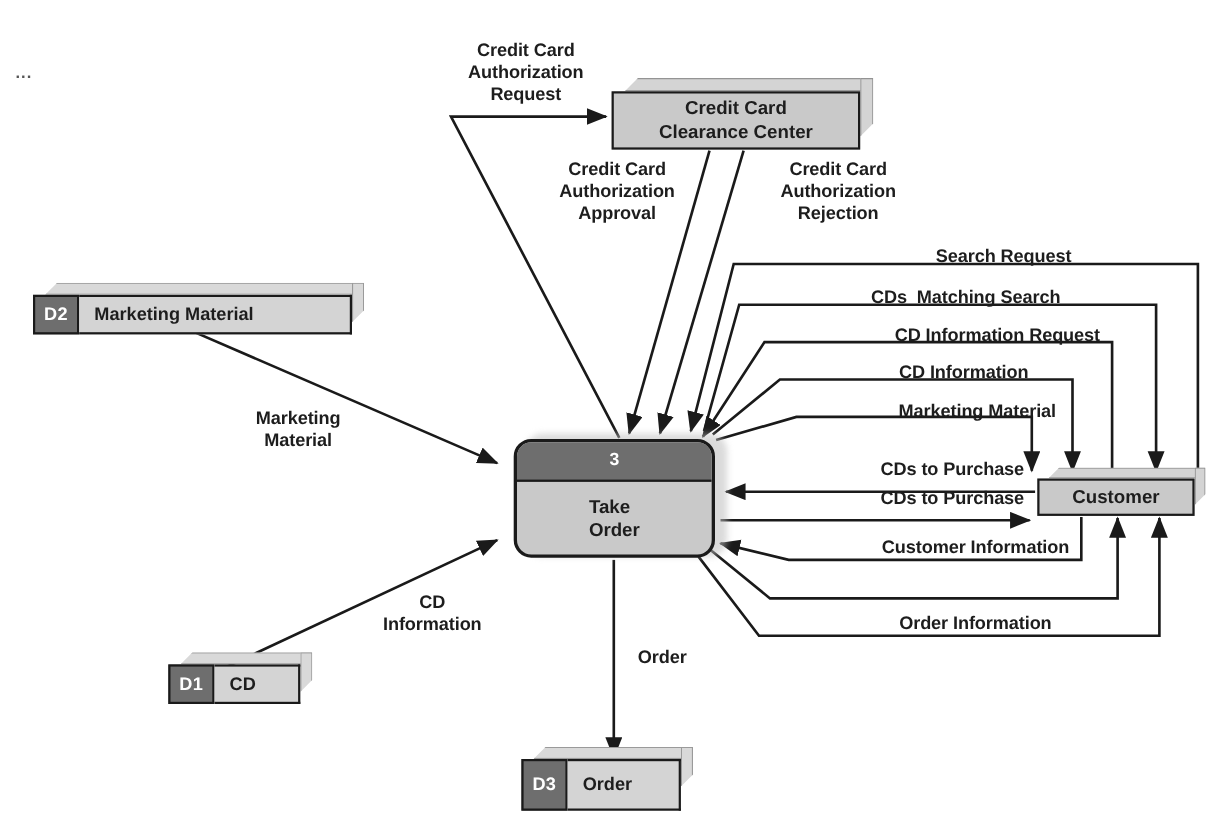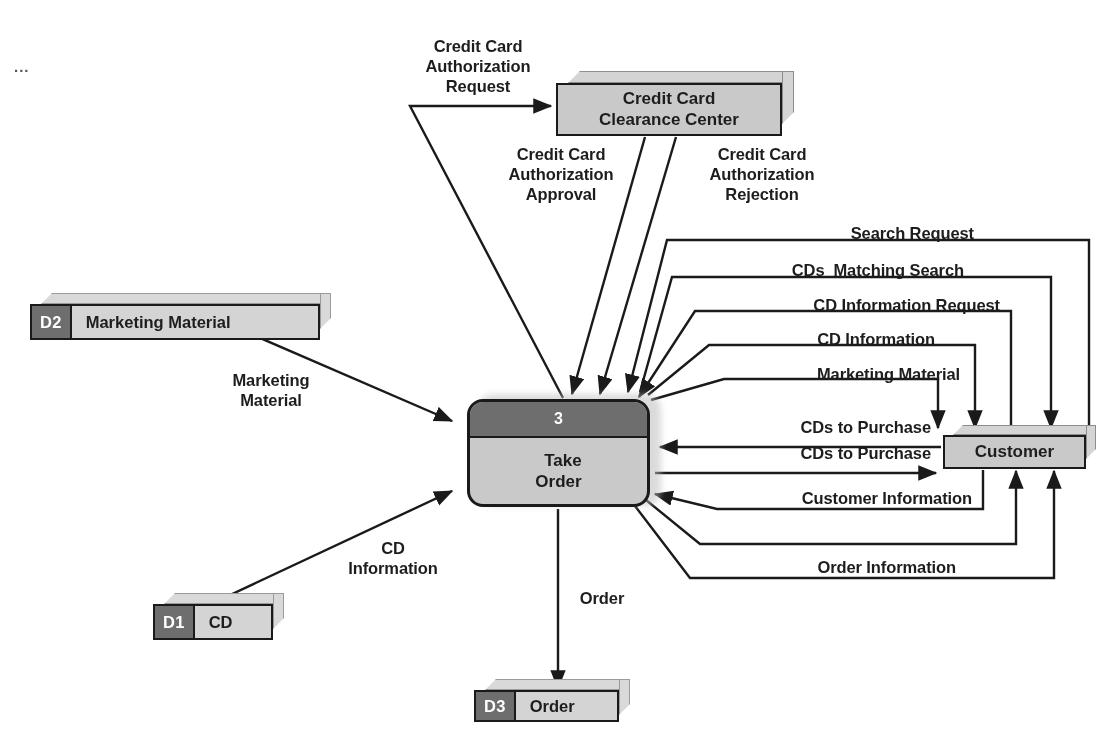--- a/index.html
+++ b/index.html
@@ -146,21 +146,21 @@
     justify-content: center;
     color: #ffffff;
     font-size: 16px;
     font-weight: bold;
   }
   .process .p-body {
     height: calc(100% - 36.5px);
     display: flex;
     align-items: center;
     justify-content: center;
-    text-align: right;
+    text-align: left;
     font-size: 17px;
     font-weight: bold;
     color: #1d1d1d;
     line-height: 1.25;
     white-space: pre;
   }
   .proc-shadow {
     position: absolute;
     border-radius: 16px;
     background: #bdbdbd;
@@ -275,21 +275,21 @@
   </div>
 
   <div class="entity" style="left:943px; top:435px; width:143px; height:34px;">
     <div class="top3d" style="left:10px; top:-10px; width:143px; height:10px;
          clip-path: polygon(0 100%, 10px 0, 100% 0, calc(100% - 10px) 100%);"></div>
     <div class="side3d" style="left:143px; top:-10px; width:10px; height:34px;
          clip-path: polygon(0 0, 100% 0, 100% calc(100% - 10px), 0 100%);"></div>
     <div class="face">Customer</div>
   </div>
 
-  <div class="store-wrap" style="left:30px; top:268px; width:290px; height:36px;margin-top:36px;">
+  <div class="store-wrap" style="left:30px; top:268px; width:290px; height:36px;">
     <div class="store-top3d" style="left:11px; top:-11px; width:290px; height:11px;
          clip-path: polygon(0 100%, 11px 0, 100% 0, calc(100% - 11px) 100%);"></div>
     <div class="store-side3d" style="left:290px; top:-11px; width:11px; height:36px;
          clip-path: polygon(0 0, 100% 0, 100% calc(100% - 11px), 0 100%);"></div>
     <div class="store" style="left:0; top:0; width:290px; height:36px;">
       <div class="idcell">D2</div>
       <div class="namecell">Marketing Material</div>
     </div>
   </div>
 
@@ -302,21 +302,21 @@
       <div class="idcell">D1</div>
       <div class="namecell">CD</div>
     </div>
   </div>
 
   <div class="store-wrap" style="left:474px; top:690px; width:145px; height:36px;">
     <div class="store-top3d" style="left:11px; top:-11px; width:145px; height:11px;
          clip-path: polygon(0 100%, 11px 0, 100% 0, calc(100% - 11px) 100%);"></div>
     <div class="store-side3d" style="left:145px; top:-11px; width:11px; height:36px;
          clip-path: polygon(0 0, 100% 0, 100% calc(100% - 11px), 0 100%);"></div>
-    <div class="store" style="left:0; top:0; width:145px; height:32px;">
+    <div class="store" style="left:0; top:0; width:145px; height:47px;">
       <div class="idcell">D3</div>
       <div class="namecell">Order</div>
     </div>
   </div>
 
   <div class="proc-shadow" style="left:478px; top:394px; width:183px; height:112px;"></div>
   <div class="process" style="left:467px; top:399px; width:183px; height:108px;">
     <div class="p-head">3</div>
     <div class="p-body">Take
 Order</div>

